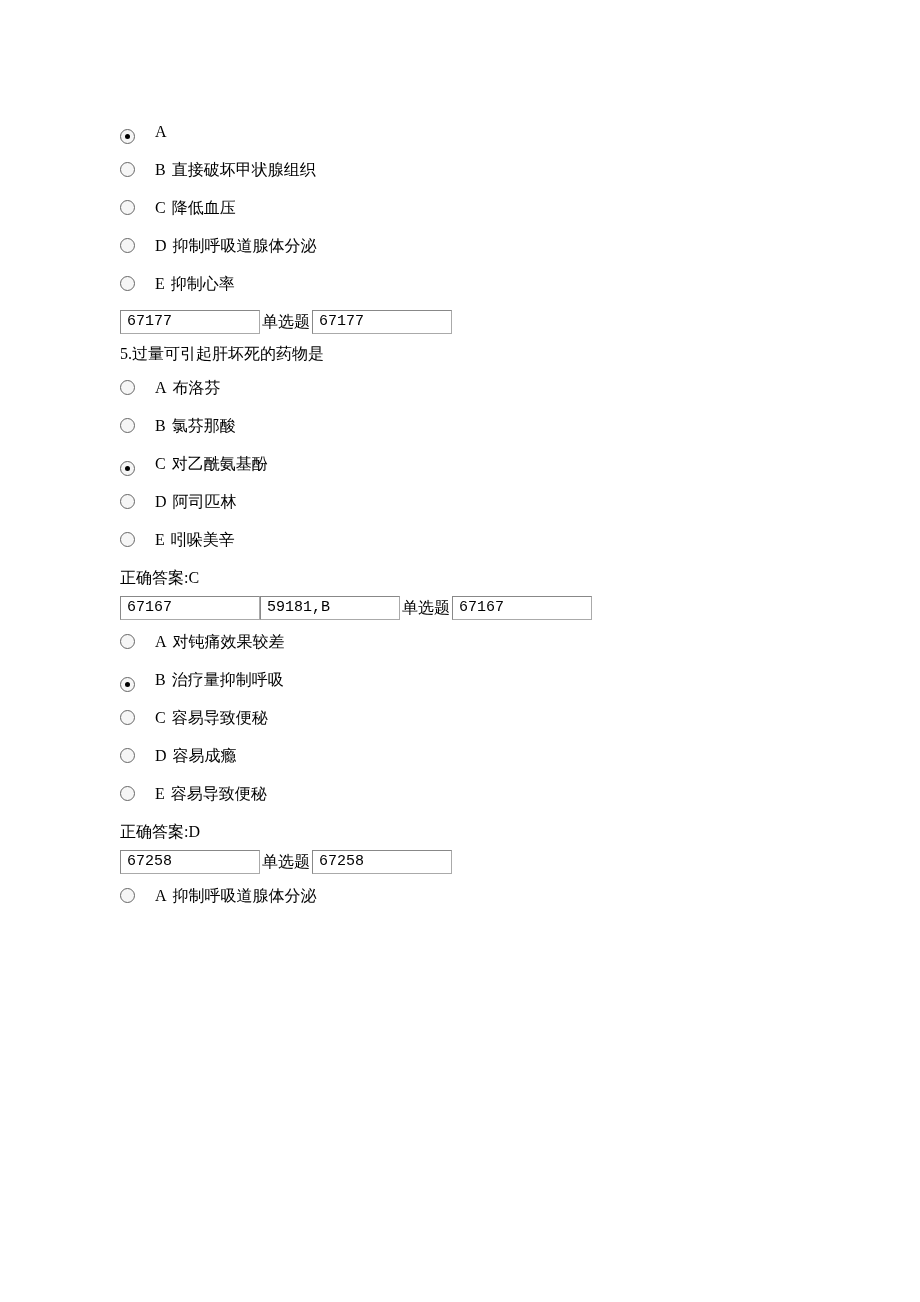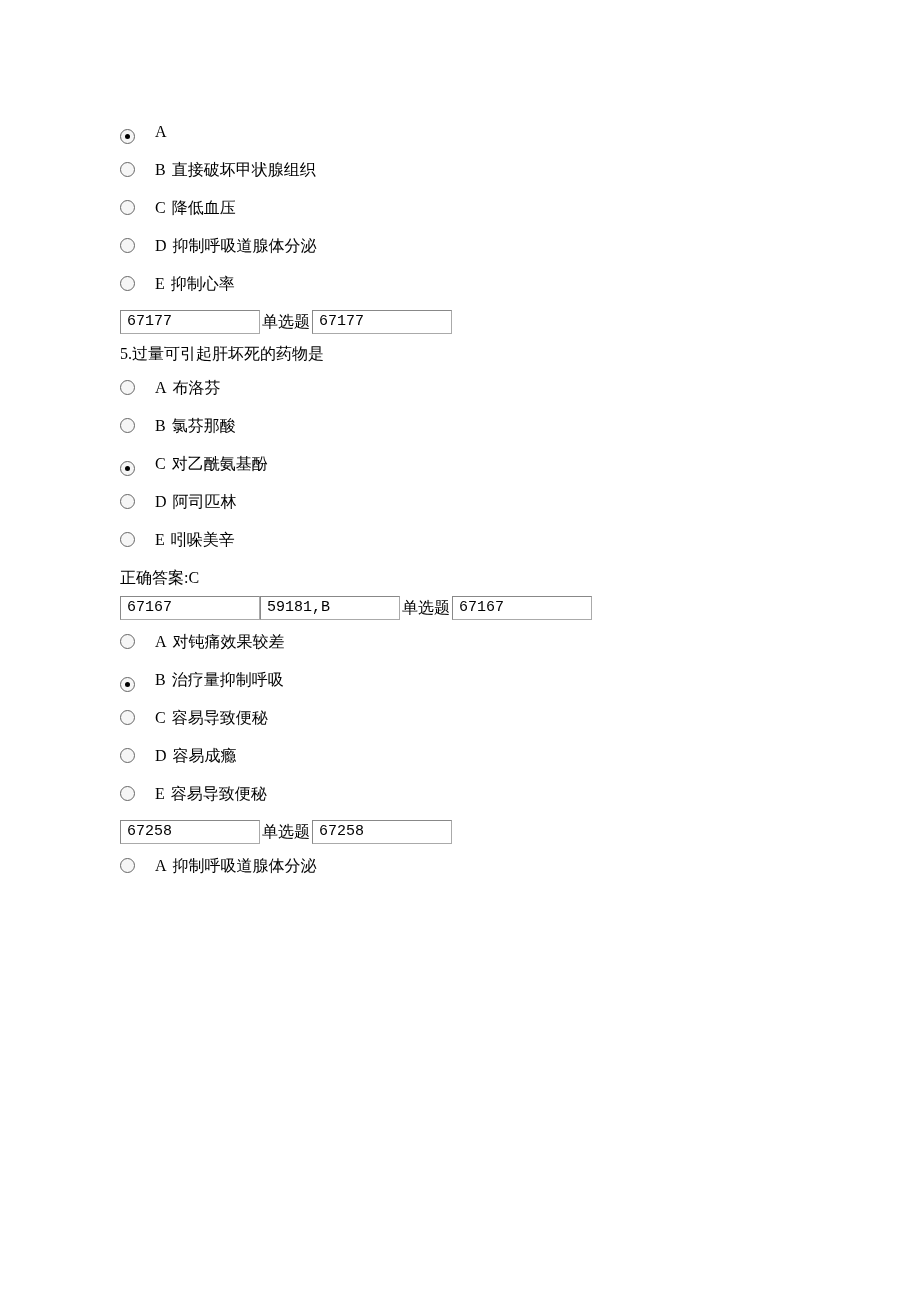--- a/index.html
+++ b/index.html
@@ -168,20 +168,21 @@
       <div class="option">
         <span class="radio"></span>
         <span class="opt-letter">D</span>
         <span>容易成瘾</span>
       </div>
       <div class="option">
         <span class="radio"></span>
         <span class="opt-letter">E</span>
         <span>容易导致便秘</span>
       </div>
+      <div class="answer"><span>正确答案:</span><span class="val">D</span></div>
       <div class="input-row">
         <input type="text" class="textbox" value="67258" style="">
         <span class="label-mid">单选题</span>
         <input type="text" class="textbox" value="67258" style="">
       </div>
     </div>
     <div class="question">
       <div class="option">
         <span class="radio"></span>
         <span class="opt-letter">A</span>

